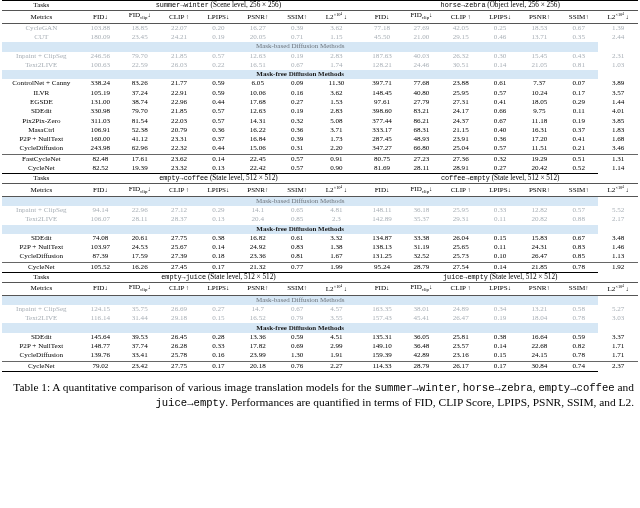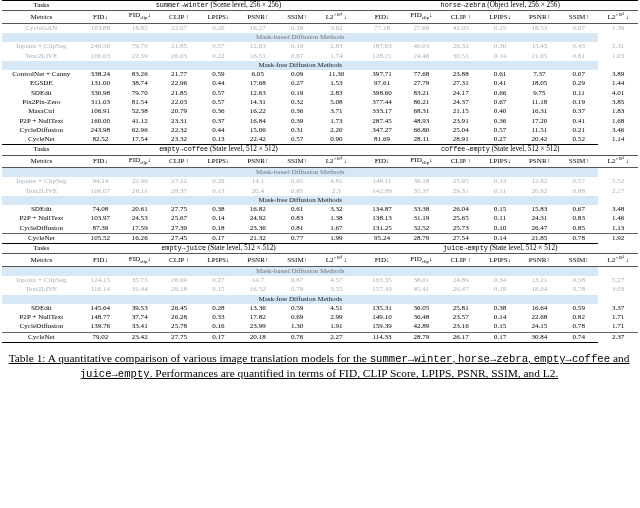--- a/index.html
+++ b/index.html
@@ -41,36 +41,35 @@
   }
   .mono{font-family:"Liberation Mono", monospace;font-size:6.8px;}
 
   .secrow td{
     background:#d6e7f5;
     text-align:center;
     font-size:7.0px;
     padding:1.6px 0;
     color:#2b2b2b;
   }
-  .secrow.dark td{color:#1a1a1a;font-weight:normal;}
+  .secrow.dark td{color:#1a1a1a;font-weight:bold;}
   .secrow.light td{color:#6d747c;}
 
   tr.gray td{color:#a9b0b7;}
   .b{font-weight:bold;}
 
   .arrow{font-size:6.6px;}
   sup.sups{font-size:4.4px;vertical-align:super;}
 
   .caption{
     margin:8px 6px 0 4px;
     font-size:11.4px;
     line-height:1.28;
-    text-align:center;
+    text-align:right;
     font-family:"Liberation Serif", serif;
-    text-decoration:underline;
   }
   .caption .mono{font-size:10.6px;font-family:"Liberation Mono", monospace;}
 </style>
 </head>
 <body>
 
 <div id="root">
   <div id="tables-host">
       <table class="tbl">
         <colgroup>
@@ -127,20 +126,38 @@
             <td class="metric">3.62</td>
             <td></td>
             <td class="metric">77.18</td>
             <td class="metric">27.69</td>
             <td class="metric">42.05</td>
             <td class="metric">0.25</td>
             <td class="metric">18.53</td>
             <td class="metric">0.67</td>
             <td class="metric">1.39</td>
           </tr>
+          <tr class="gray ">
+            <td class="rlabel">CUT</td>
+            <td class="metric">180.09</td>
+            <td class="metric">23.45</td>
+            <td class="metric">24.21</td>
+            <td class="metric">0.19</td>
+            <td class="metric">20.05</td>
+            <td class="metric">0.71</td>
+            <td class="metric">1.15</td>
+            <td></td>
+            <td class="metric">45.50</td>
+            <td class="metric">21.00</td>
+            <td class="metric">29.15</td>
+            <td class="metric">0.46</td>
+            <td class="metric">13.71</td>
+            <td class="metric">0.35</td>
+            <td class="metric">2.44</td>
+          </tr>
           <tr class="secrow light">
             <td colspan="15">Mask-based Diffusion Methods</td>
           </tr>
           <tr class="gray ">
             <td class="rlabel">Inpaint + ClipSeg</td>
             <td class="metric">246.56</td>
             <td class="metric">79.70</td>
             <td class="metric">21.85</td>
             <td class="metric">0.57</td>
             <td class="metric">12.63</td>
@@ -188,20 +205,38 @@
             <td></td>
             <td class="metric">397.71</td>
             <td class="metric">77.68</td>
             <td class="metric">23.88</td>
             <td class="metric">0.61</td>
             <td class="metric">7.37</td>
             <td class="metric">0.07</td>
             <td class="metric">3.89</td>
           </tr>
           <tr class="">
+            <td class="rlabel">ILVR</td>
+            <td class="metric">105.19</td>
+            <td class="metric">37.24</td>
+            <td class="metric">22.91</td>
+            <td class="metric">0.59</td>
+            <td class="metric">10.06</td>
+            <td class="metric">0.16</td>
+            <td class="metric">3.62</td>
+            <td></td>
+            <td class="metric">148.45</td>
+            <td class="metric">40.80</td>
+            <td class="metric">25.95</td>
+            <td class="metric">0.57</td>
+            <td class="metric">10.24</td>
+            <td class="metric">0.17</td>
+            <td class="metric">3.57</td>
+          </tr>
+          <tr class="">
             <td class="rlabel">EGSDE</td>
             <td class="metric">131.00</td>
             <td class="metric">38.74</td>
             <td class="metric">22.96</td>
             <td class="metric">0.44</td>
             <td class="metric">17.68</td>
             <td class="metric">0.27</td>
             <td class="metric">1.53</td>
             <td></td>
             <td class="metric">97.61</td>
@@ -295,24 +330,42 @@
             <td class="metric">2.20</td>
             <td></td>
             <td class="metric">347.27</td>
             <td class="metric">66.80</td>
             <td class="metric">25.04</td>
             <td class="metric">0.57</td>
             <td class="metric">11.51</td>
             <td class="metric">0.21</td>
             <td class="metric">3.46</td>
           </tr>
+          <tr class="" style="border-top:0.6px solid #666">
+            <td class="rlabel">FastCycleNet</td>
+            <td class="metric b">82.48</td>
+            <td class="metric">17.61</td>
+            <td class="metric b">23.62</td>
+            <td class="metric">0.14</td>
+            <td class="metric b">22.45</td>
+            <td class="metric b">0.57</td>
+            <td class="metric">0.91</td>
+            <td></td>
+            <td class="metric b">80.75</td>
+            <td class="metric b">27.23</td>
+            <td class="metric">27.36</td>
+            <td class="metric">0.32</td>
+            <td class="metric">19.29</td>
+            <td class="metric">0.51</td>
+            <td class="metric">1.31</td>
+          </tr>
           <tr class="">
             <td class="rlabel">CycleNet</td>
             <td class="metric">82.52</td>
-            <td class="metric b">17.54</td>
+            <td class="metric b">19.39</td>
             <td class="metric">23.32</td>
             <td class="metric b">0.13</td>
             <td class="metric">22.42</td>
             <td class="metric b">0.57</td>
             <td class="metric b">0.90</td>
             <td></td>
             <td class="metric">81.69</td>
             <td class="metric">28.11</td>
             <td class="metric b">28.91</td>
             <td class="metric b">0.27</td>

